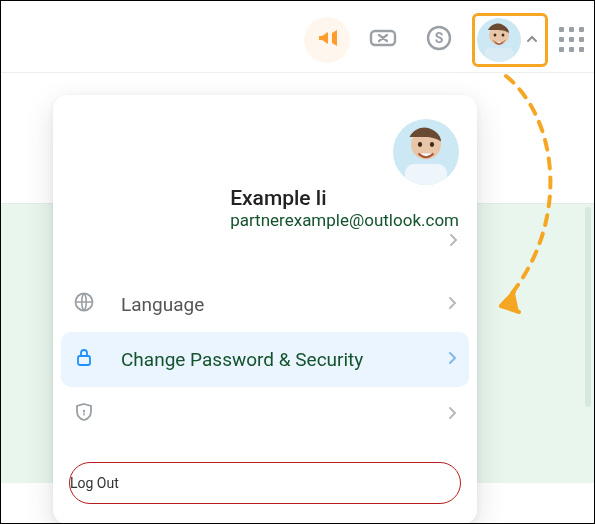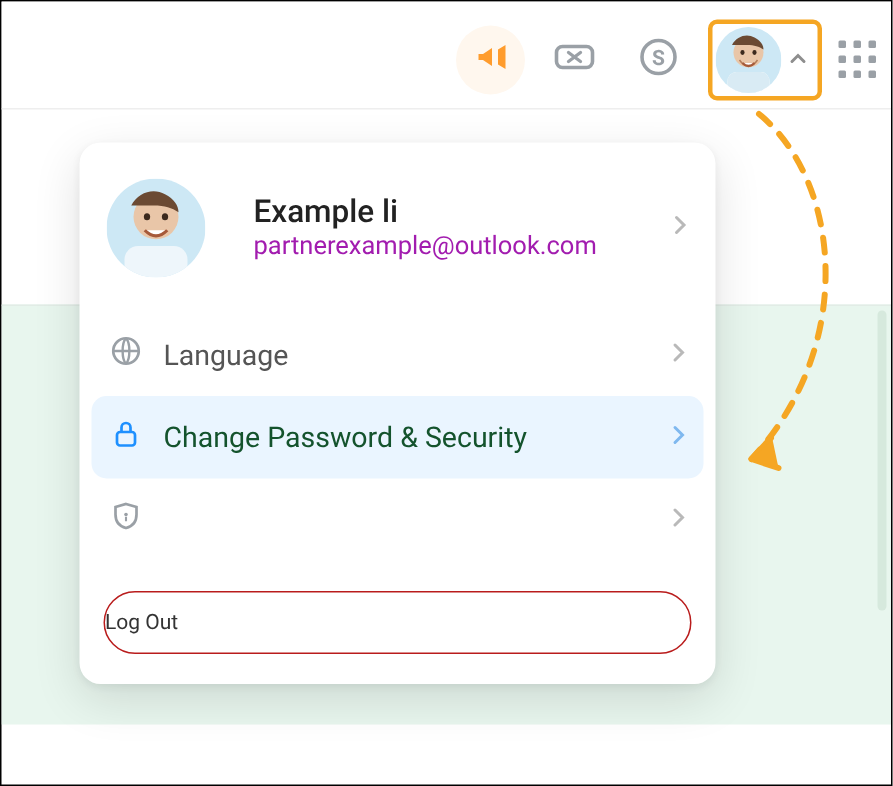--- a/index.html
+++ b/index.html
@@ -11,26 +11,26 @@
   .round.soft{background:#fff7ee;}
   .apps{width:28px;height:28px;display:grid;grid-template-columns:repeat(3,6px);grid-template-rows:repeat(3,6px);gap:4px;align-content:center;justify-content:center;}
   .apps span{width:5px;height:5px;background:#9aa0a6;border-radius:1px;}
   .avatar-frame{border:3px solid #f5a623;border-radius:6px;display:flex;align-items:center;padding:2px 6px 2px 2px;gap:4px;}
   .chev{color:#8e8e8e;}
   
   .bgbar{position:absolute;left:0;top:202px;width:100%;height:280px;background:#e8f6ee;border-top:1px solid #e2ece6;}
   .scrollhint{position:absolute;right:3px;top:206px;width:6px;height:200px;background:#d6e9dd;border-radius:3px;}
   
   .card{position:absolute;top:94px;left:52px;width:424px;background:#fff;border-radius:14px;box-shadow:0 10px 32px rgba(0,0,0,.12),0 2px 6px rgba(0,0,0,.06);padding:18px 0 20px;}
-  .profile{display:flex;align-items:center;gap:32px;padding:6px 18px 20px;}
+  .profile{display:flex;align-items:flex-end;gap:1px;padding:6px 18px 20px;flex-direction:column;}
   .name{font-size:21px;color:#222;font-weight:500;}
-  .email{font-size:17px;color:#a21caf;}
+  .email{font-size:17px;color:#14532d;}
   .profile .rchev{margin-left:auto;color:#b9b9b9;}
   .menu{padding:4px 8px;}
-  .item{display:flex;align-items:center;gap:14px;padding:14px 12px;border-radius:10px;font-size:19px;color:#555;cursor:pointer;}
+  .item{display:flex;align-items:center;gap:26px;padding:14px 12px;border-radius:10px;font-size:19px;color:#555;cursor:pointer;}
   .item .rchev{margin-left:auto;color:#b9b9b9;}
   .item.hl{background:#eaf5ff;color:#14532d;}
   .item.hl .rchev{color:#7fb8ef;}
   .logout{margin:16px 16px 0;border:1px solid #b91c1c;border-radius:26px;text-align:left;padding:12px 0;font-size:14px;color:#333;cursor:pointer;}
   
   .annot{position:absolute;pointer-events:none;}
   
   .avatar{border-radius:50%;overflow:hidden;display:block;}
 </style>
 </head>

